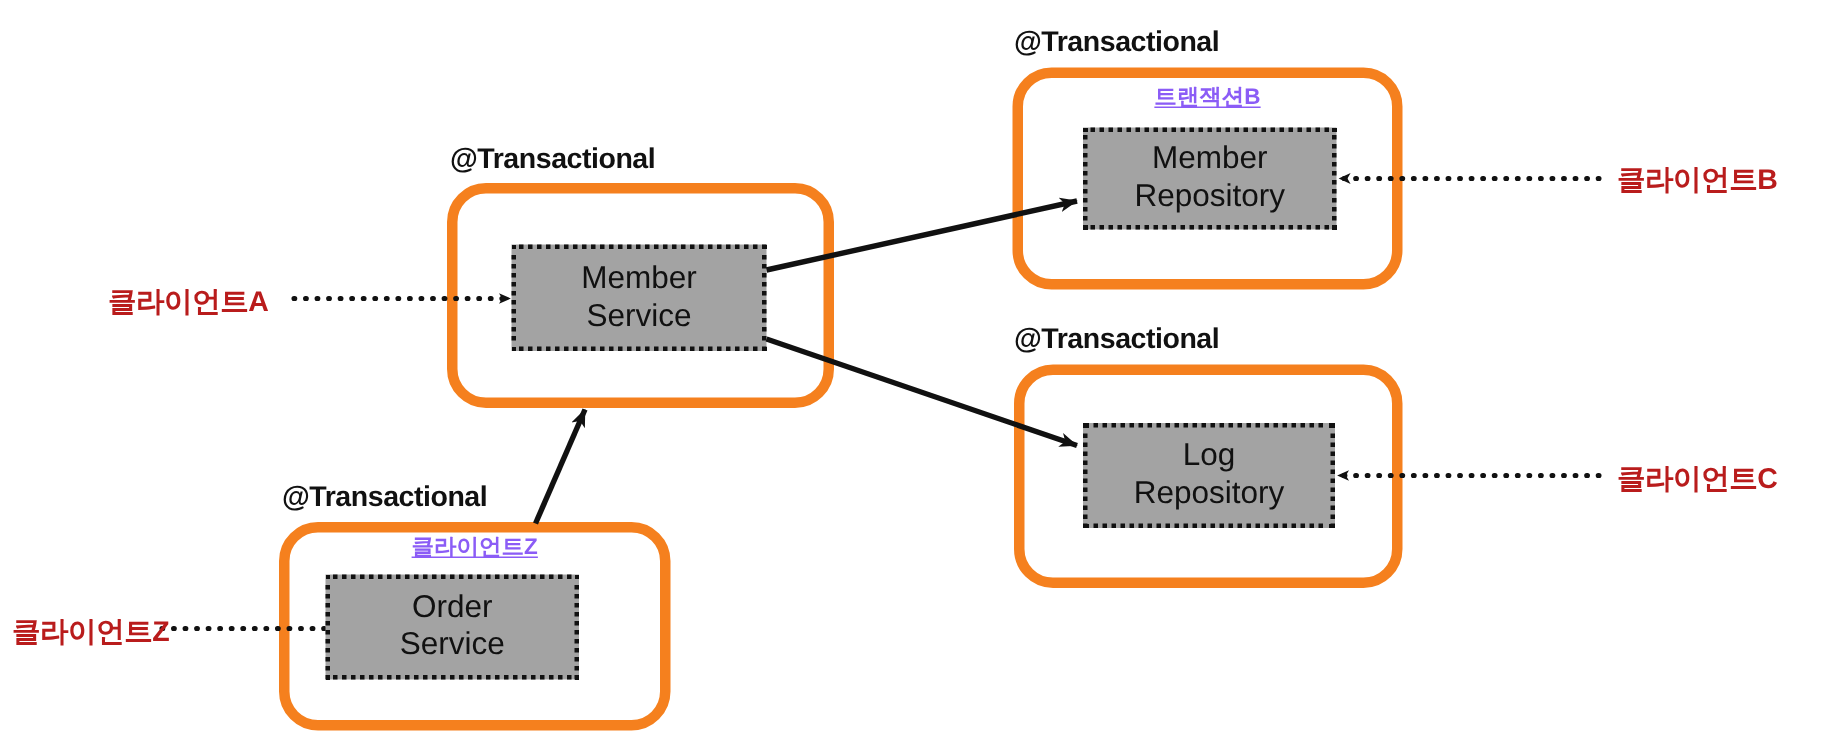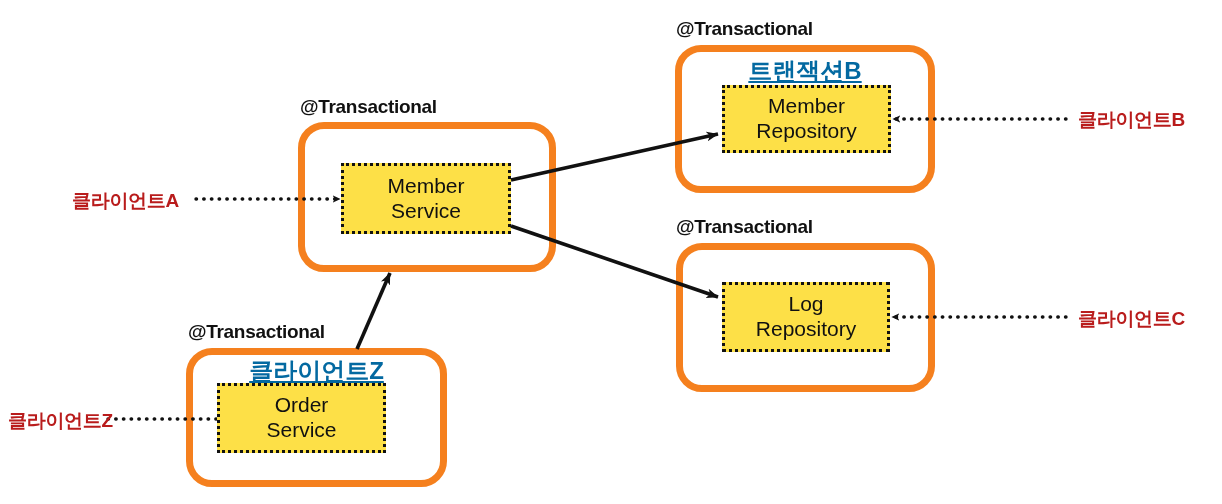--- a/index.html
+++ b/index.html
@@ -33,35 +33,35 @@
     font-size: 19px;
     font-weight: bold;
     color: #111111;
     letter-spacing: -0.3px;
     white-space: nowrap;
     z-index: 6;
   }
   
   .tx-title {
     position: absolute;
-    font-size: 24px;
+    font-size: 15px;
     font-weight: bold;
-    color: #0369a1;
+    color: #8b5cf6;
     text-decoration: underline;
     text-underline-offset: 2px;
     white-space: nowrap;
     text-align: center;
     z-index: 6;
   }
   
   .comp-box {
     position: absolute;
     box-sizing: border-box;
     border: 3px dotted #111111;
-    background: #fde047;
+    background: #a3a3a3;
     display: flex;
     flex-direction: column;
     align-items: center;
     justify-content: center;
     z-index: 5;
   }
   .comp-box .line {
     font-size: 21px;
     color: #111111;
     line-height: 1.18;

